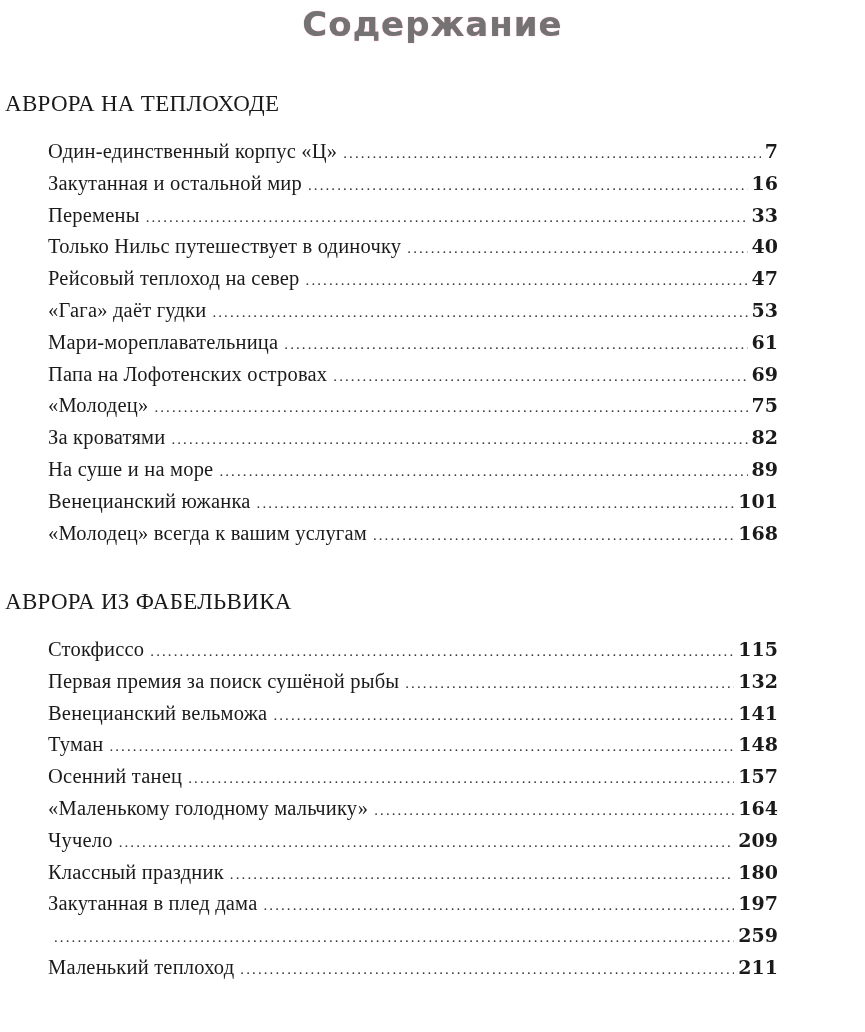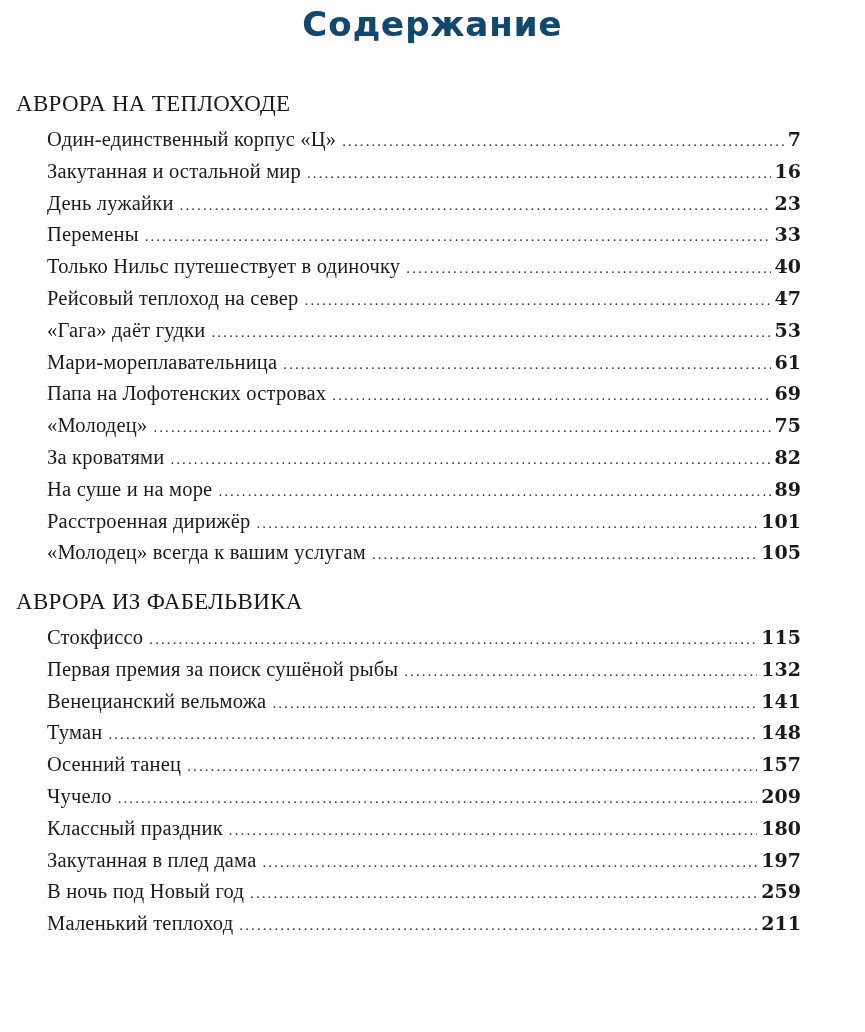--- a/index.html
+++ b/index.html
@@ -18,41 +18,41 @@
     .page-title {
       position: absolute;
       top: 2px;
       left: 0;
       width: 865px;
       text-align: center;
       font-family: "DejaVu Sans", "Liberation Sans", sans-serif;
       font-weight: bold;
       font-size: 34px;
       letter-spacing: 1px;
-      color: #0c4a6e;
+      color: #737373;
       text-shadow: 0 0 1px #f07a98;
       line-height: 44px;
     }
     .section {
       position: absolute;
-      left: 12px;
+      left: 1px;
       width: 798px;
     }
     .section-heading {
       font-family: "Liberation Serif", "DejaVu Serif", serif;
       font-size: 23px;
       line-height: 32px;
       height: 32px;
       padding-left: 4px;
       letter-spacing: 0.3px;
       color: #1a1a1a;
       white-space: nowrap;
     }
     .toc-list {
-      margin: 4px;
+      margin: 16px;
       padding: 0;
       list-style: none;
     }
     .toc-entry {
       display: flex;
       align-items: baseline;
       height: 31.8px;
       line-height: 31.8px;
       padding-left: 31px;
       padding-right: 5px;
@@ -95,25 +95,20 @@
         <span class="toc-title">Один-единственный корпус «Ц»</span>
         <span class="toc-leader"></span>
         <span class="toc-page">7</span>
       </li>
     <li class="toc-entry">
         <span class="toc-title">Закутанная и остальной мир</span>
         <span class="toc-leader"></span>
         <span class="toc-page">16</span>
       </li>
     <li class="toc-entry">
-        <span class="toc-title">День лужайки</span>
-        <span class="toc-leader"></span>
-        <span class="toc-page">23</span>
-      </li>
-    <li class="toc-entry">
         <span class="toc-title">Перемены</span>
         <span class="toc-leader"></span>
         <span class="toc-page">33</span>
       </li>
     <li class="toc-entry">
         <span class="toc-title">Только Нильс путешествует в одиночку</span>
         <span class="toc-leader"></span>
         <span class="toc-page">40</span>
       </li>
     <li class="toc-entry">
@@ -145,28 +140,28 @@
         <span class="toc-title">За кроватями</span>
         <span class="toc-leader"></span>
         <span class="toc-page">82</span>
       </li>
     <li class="toc-entry">
         <span class="toc-title">На суше и на море</span>
         <span class="toc-leader"></span>
         <span class="toc-page">89</span>
       </li>
     <li class="toc-entry">
-        <span class="toc-title">Расстроенная дирижёр</span>
+        <span class="toc-title">Венецианский южанка</span>
         <span class="toc-leader"></span>
         <span class="toc-page">101</span>
       </li>
     <li class="toc-entry">
         <span class="toc-title">«Молодец» всегда к вашим услугам</span>
         <span class="toc-leader"></span>
-        <span class="toc-page">105</span>
+        <span class="toc-page">168</span>
       </li>
   </ul>
 </div>
 
 <div class="section" style="top:586px;">
   <div class="section-heading">АВРОРА ИЗ ФАБЕЛЬВИКА</div>
   <ul class="toc-list">
     <li class="toc-entry">
         <span class="toc-title">Стокфиссо</span>
         <span class="toc-leader"></span>
@@ -186,36 +181,40 @@
         <span class="toc-title">Туман</span>
         <span class="toc-leader"></span>
         <span class="toc-page">148</span>
       </li>
     <li class="toc-entry">
         <span class="toc-title">Осенний танец</span>
         <span class="toc-leader"></span>
         <span class="toc-page">157</span>
       </li>
     <li class="toc-entry">
+        <span class="toc-title">«Маленькому голодному мальчику»</span>
+        <span class="toc-leader"></span>
+        <span class="toc-page">164</span>
+      </li>
+    <li class="toc-entry">
         <span class="toc-title">Чучело</span>
         <span class="toc-leader"></span>
         <span class="toc-page">209</span>
       </li>
     <li class="toc-entry">
         <span class="toc-title">Классный праздник</span>
         <span class="toc-leader"></span>
         <span class="toc-page">180</span>
       </li>
     <li class="toc-entry">
         <span class="toc-title">Закутанная в плед дама</span>
         <span class="toc-leader"></span>
         <span class="toc-page">197</span>
       </li>
     <li class="toc-entry">
-        <span class="toc-title">В ночь под Новый год</span>
         <span class="toc-leader"></span>
         <span class="toc-page">259</span>
       </li>
     <li class="toc-entry">
         <span class="toc-title">Маленький теплоход</span>
         <span class="toc-leader"></span>
         <span class="toc-page">211</span>
       </li>
   </ul>
 </div>

